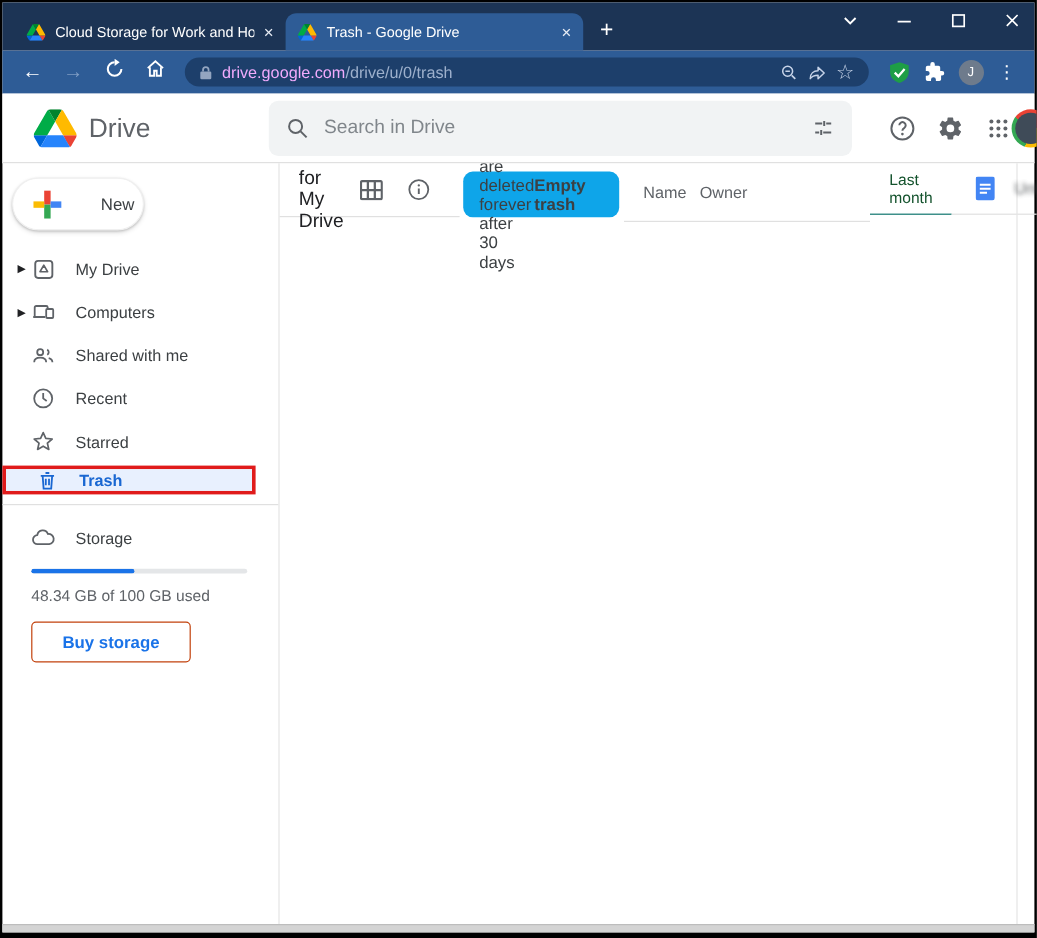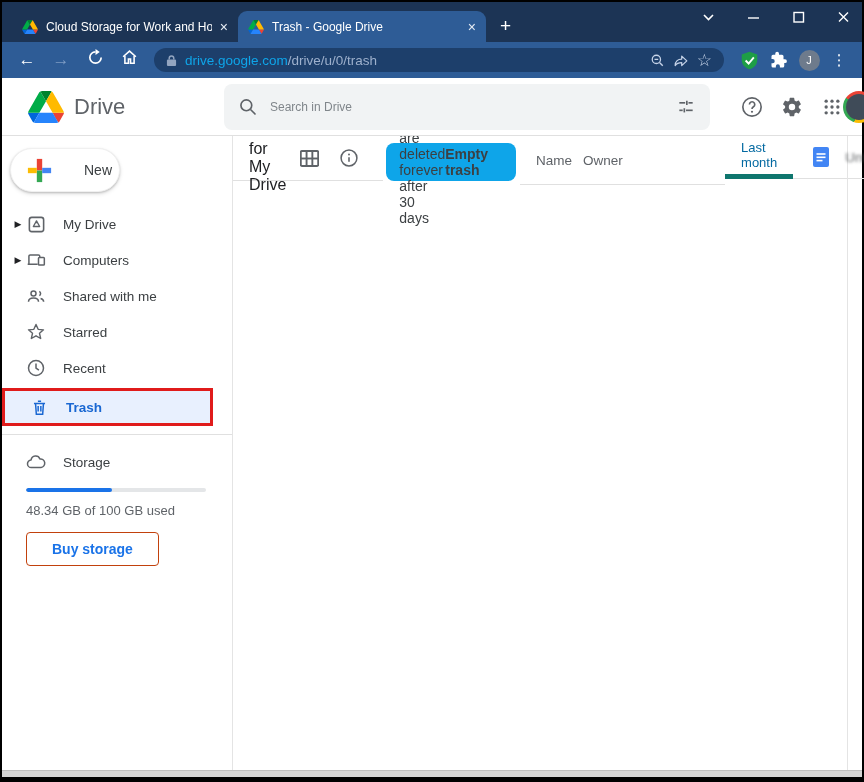--- a/index.html
+++ b/index.html
@@ -19,52 +19,52 @@
   .win-controls { position:absolute; top:6px; right:10px; display:flex; gap:28px; align-items:center; height:18px; }
   .wc { width:17px; height:14px; position:relative; }
   .wc svg { position:absolute; inset:0; }
   .favicon { width:16px; height:14px; flex:none; }
 
   .toolbar { height:36px; background:#2e5c96; display:flex; align-items:center; padding:0 10px; gap:4px; flex:none; }
   .nav-ic { width:30px; text-align:center; color:#fff; font-size:17px; }
   .nav-ic.dim { color:#7e9cc4; }
   .addressbar { flex:1; height:24px; background:#1d3f6b; border-radius:12px; margin:0 8px 0 6px; display:flex; align-items:center; padding:0 12px; gap:8px; min-width:0; }
   .url { font-size:13.5px; white-space:nowrap; overflow:hidden; flex:1; }
-  .url .domain { color:#0ea5e9; }
+  .url .domain { color:#f0abfc; }
   .url .path { color:#9db0cc; }
   .bar-ic { color:#c6d3e8; font-size:15px; flex:none; display:flex; align-items:center; }
   .ext-ic { width:26px; display:flex; justify-content:center; align-items:center; flex:none; }
   .avatar-j { width:21px; height:21px; border-radius:50%; background:#6e7b8c; color:#fff; font-size:11px; display:flex; align-items:center; justify-content:center; }
   .kebab { color:#fff; font-size:15px; letter-spacing:0; }
 
   
   .drive-header { height:58px; background:#fff; border-bottom:1px solid #e0e0e0; display:flex; align-items:center; flex:none; position:relative; }
   .brand { display:flex; align-items:center; gap:10px; margin-left:26px; width:196px; flex:none; }
   .brand-name { font-size:22px; color:#5f6368; }
   .searchbar { width:486px; height:46px; background:#f1f3f4; border-radius:8px; display:flex; align-items:center; padding:0 14px; gap:12px; flex:none; }
-  .search-ph { font-size:12px; color:#80868b; flex:1; }
+  .search-ph { font-size:16px; color:#80868b; flex:1; }
   .hdr-ic { width:40px; height:40px; display:flex; align-items:center; justify-content:center; flex:none; }
   .hdr-right { display:flex; align-items:center; margin-left:22px; gap:0; }
   .avatar-cut { position:absolute; right:-13px; top:13px; width:32px; height:32px; border-radius:50%;
       background:conic-gradient(#ea4335 0 25%, #fbbc04 25% 55%, #34a853 55% 85%, #ea4335 85% 100%);
       display:flex; align-items:center; justify-content:center; }
   .avatar-cut-inner { width:26px; height:26px; border-radius:50%; background:#3f4b58; }
 
   
   .page-body { flex:1; display:flex; min-height:0; }
   .sidebar { width:230px; flex:none; padding-top:12px; }
   .new-btn { width:110px; height:44px; margin-left:8px; background:#fff; border:1px solid #f0f0f0; border-radius:24px;
       box-shadow:0 1px 2px rgba(0,0,0,.18), 0 2px 4px rgba(0,0,0,.12); display:flex; align-items:center; gap:32px; padding-left:16px; }
   .new-label { font-size:14px; color:#3c4043; }
   .nav { margin-top:14px; }
   .nav-item { height:36px; display:flex; align-items:center; color:#3c4043; font-size:13.5px; }
   .arrow-slot { width:16px; margin-left:8px; font-size:9px; color:#202124; text-align:center; flex:none; }
   .nav-icon { width:20px; height:20px; margin-right:17px; flex:none; display:flex; align-items:center; justify-content:center; }
   .trash-wrap { border:3px solid #e01b1b; width:211px; margin-top:2px; }
-  .trash-item { height:32px; background:#e8f0fe; color:#1967d2; font-weight:bold; }
+  .trash-item { height:18px; background:#e8f0fe; color:#1967d2; font-weight:bold; }
   .side-divider { border-top:1px solid #e0e0e0; margin-top:8px; }
   .storage-item { margin-top:9px; }
   .progress { width:180px; height:4px; border-radius:2px; background:#e4e6e8; margin:8px 0 0 24px; overflow:hidden; }
   .progress-fill { height:100%; background:#1a73e8; border-radius:2px; }
   .usage { margin:11px 0 0 24px; font-size:13px; color:#5f6368; }
   .buy-btn { display:inline-block; margin:14px 0 0 24px; padding:8px 25px; border:1px solid #c2410c; border-radius:4px;
       color:#1a73e8; font-size:14px; font-weight:bold; background:#fff; }
 
   .vdiv { width:1px; background:#e4e4e4; flex:none; }
   .main { flex:1; min-width:0; display:flex; flex-direction:row; }
@@ -73,21 +73,21 @@
   .main-titlebar { height:45px; display:flex; align-items:center; padding:0 14px 0 16px; border-bottom:1px solid #e0e0e0; }
   .main-title { font-size:16px; color:#202124; flex:1; }
   .mt-ic { width:40px; height:36px; display:flex; align-items:center; justify-content:center; }
   .banner { height:38px; margin:7px 4px 0 3px; background:#0ea5e9; border-radius:8px; display:flex; align-items:center; padding:0 28px 0 13px; }
   .banner-msg { font-size:14px; color:#3c4043; flex:1; }
   .banner-action { font-size:14px; font-weight:bold; color:#3c4043; }
 
   .thead { height:49px; display:flex; align-items:center; padding:0 13px 0 16px; border-bottom:1px solid #e0e0e0; color:#5f6368; font-size:13.5px;gap:11px; }
   .col-name { flex:1; }
   .col-owner { width:129px; flex:none; }
-  .group-row { height:43px; display:flex; align-items:center; padding:0 16px; border-bottom:5px solid #0f766e; color:#0369a1; font-size:13px; }
+  .group-row { height:43px; display:flex; align-items:center; padding:0 16px; border-bottom:1px solid #0f766e; color:#14532d; font-size:13px; }
   .file-row { height:43px; display:flex; align-items:center; padding:0 13px 0 20px; border-bottom:1px solid #e0e0e0; }
   .file-name-cell { flex:1; display:flex; align-items:center; gap:16px; min-width:0; }
   .blurred { filter:blur(1.7px); opacity:.8; display:flex; align-items:center; gap:7px; min-width:0; }
   .file-name { font-size:13.5px; color:#3c4043; white-space:nowrap; overflow:hidden; }
   .owner-cell { width:129px; flex:none; font-size:13.5px; color:#5f6368; }
 
   .bottom-strip { height:7px; background:#d4d4d4; border-top:1px solid #bdbdbd; flex:none; }
 </style>
 </head>
 <body>
@@ -303,34 +303,34 @@
                   <path d="M3 19c0-3 2.7-4.6 6-4.6s6 1.6 6 4.6" fill="none" stroke="#5f6368" stroke-width="1.8"></path>
                   <path d="M16 6.4a3 3 0 0 1 0 5.2 M17.5 14.9c2.1.5 3.7 1.9 3.7 4.1" fill="none" stroke="#5f6368" stroke-width="1.8"></path>
                 </svg>
             </span>
             <span>Shared with me</span>
           </div>
           <div class="nav-item">
             <span class="arrow-slot"></span>
             <span class="nav-icon">
               <svg width="20" height="20" viewBox="0 0 24 24">
-                  <path d="M12 3l2.6 5.8 6.4.6-4.8 4.2 1.4 6.2L12 16.6 6.4 19.8l1.4-6.2L3 9.4l6.4-.6z" fill="none" stroke="#5f6368" stroke-width="1.7" stroke-linejoin="round"></path>
-                </svg>
-            </span>
-            <span>Starred</span>
+                  <circle cx="12" cy="12" r="9" fill="none" stroke="#5f6368" stroke-width="1.8"></circle>
+                  <path d="M12 6.5V12l3.5 2.5" fill="none" stroke="#5f6368" stroke-width="1.8"></path>
+                </svg>
+            </span>
+            <span>Recent</span>
           </div>
           <div class="nav-item">
             <span class="arrow-slot"></span>
             <span class="nav-icon">
               <svg width="20" height="20" viewBox="0 0 24 24">
-                  <circle cx="12" cy="12" r="9" fill="none" stroke="#5f6368" stroke-width="1.8"></circle>
-                  <path d="M12 6.5V12l3.5 2.5" fill="none" stroke="#5f6368" stroke-width="1.8"></path>
-                </svg>
-            </span>
-            <span>Recent</span>
+                  <path d="M12 3l2.6 5.8 6.4.6-4.8 4.2 1.4 6.2L12 16.6 6.4 19.8l1.4-6.2L3 9.4l6.4-.6z" fill="none" stroke="#5f6368" stroke-width="1.7" stroke-linejoin="round"></path>
+                </svg>
+            </span>
+            <span>Starred</span>
           </div>
           <div class="trash-wrap">
             <div class="nav-item trash-item">
               <span class="arrow-slot"></span>
               <span class="nav-icon">
                 <svg width="19" height="19" viewBox="0 0 24 24">
                     <path d="M5 7h14 M10 4h4 M7 7l1 13.5h8L17 7 M10.3 10v7 M13.7 10v7" fill="none" stroke="#1967d2" stroke-width="1.9"></path>
                   </svg>
               </span>
               <span>Trash</span>

